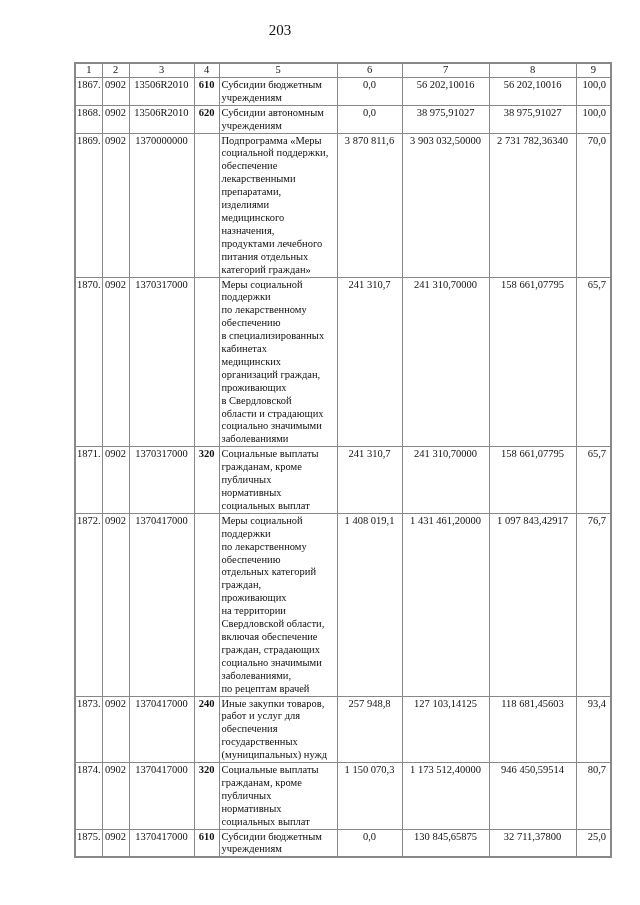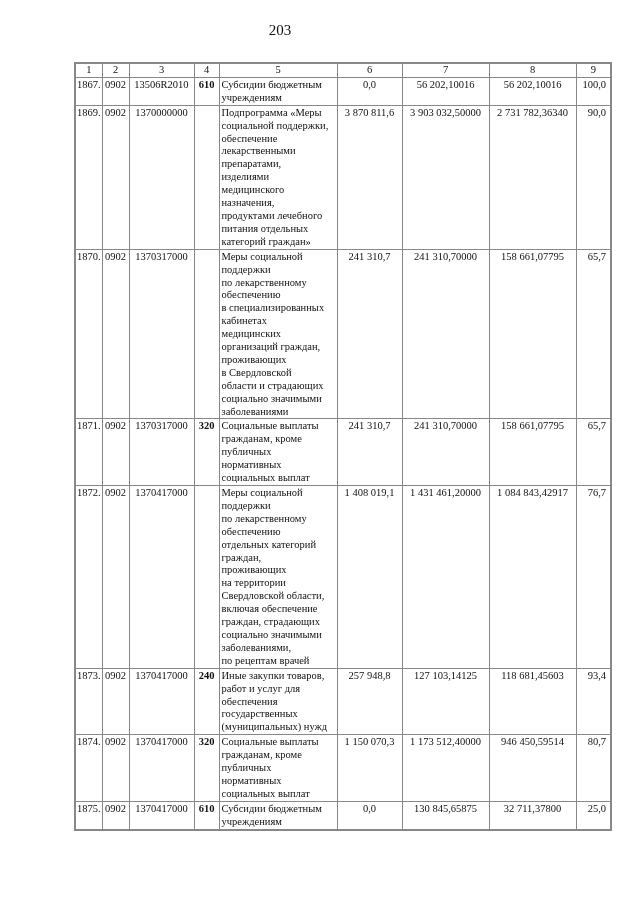--- a/index.html
+++ b/index.html
@@ -55,39 +55,51 @@
         <td class="c3">13506R2010</td>
         <td class="c4">610</td>
         <td class="c5">Субсидии бюджетным
 учреждениям</td>
         <td class="num">0,0</td>
         <td class="num">56 202,10016</td>
         <td class="num">56 202,10016</td>
         <td class="c9">100,0</td>
       </tr>
       <tr>
+        <td class="c1">1868.</td>
+        <td class="c2">0902</td>
+        <td class="c3">13506R2010</td>
+        <td class="c4">620</td>
+        <td class="c5">Субсидии автономным
+учреждениям</td>
+        <td class="num">0,0</td>
+        <td class="num">38 975,91027</td>
+        <td class="num">38 975,91027</td>
+        <td class="c9">100,0</td>
+      </tr>
+      <tr>
         <td class="c1">1869.</td>
         <td class="c2">0902</td>
         <td class="c3">1370000000</td>
         <td class="c4"></td>
         <td class="c5">Подпрограмма «Меры
 социальной поддержки,
 обеспечение
 лекарственными
 препаратами,
 изделиями
 медицинского
 назначения,
 продуктами лечебного
 питания отдельных
 категорий граждан»</td>
         <td class="num">3 870 811,6</td>
         <td class="num">3 903 032,50000</td>
         <td class="num">2 731 782,36340</td>
-        <td class="c9">90,0</td>
+        <td class="c9">70,0</td>
       </tr>
       <tr>
         <td class="c1">1870.</td>
         <td class="c2">0902</td>
         <td class="c3">1370317000</td>
         <td class="c4"></td>
         <td class="c5">Меры социальной
 поддержки
 по лекарственному
 обеспечению
@@ -134,21 +146,21 @@
 проживающих
 на территории
 Свердловской области,
 включая обеспечение
 граждан, страдающих
 социально значимыми
 заболеваниями,
 по рецептам врачей</td>
         <td class="num">1 408 019,1</td>
         <td class="num">1 431 461,20000</td>
-        <td class="num">1 084 843,42917</td>
+        <td class="num">1 097 843,42917</td>
         <td class="c9">76,7</td>
       </tr>
       <tr>
         <td class="c1">1873.</td>
         <td class="c2">0902</td>
         <td class="c3">1370417000</td>
         <td class="c4">240</td>
         <td class="c5">Иные закупки товаров,
 работ и услуг для
 обеспечения

